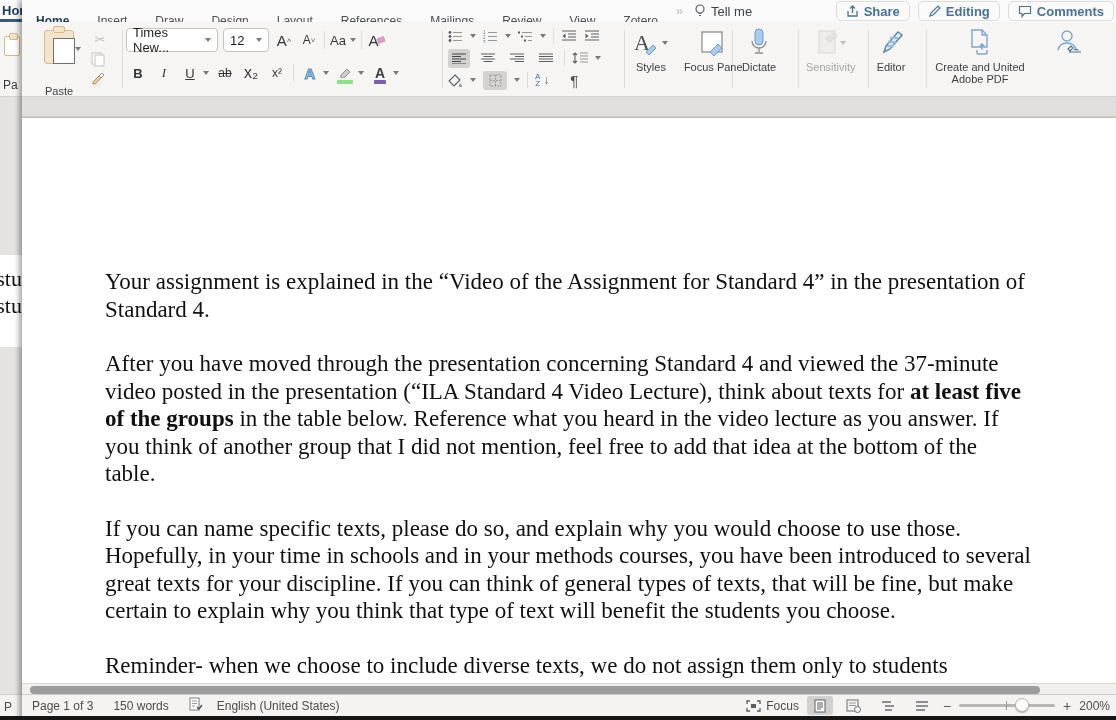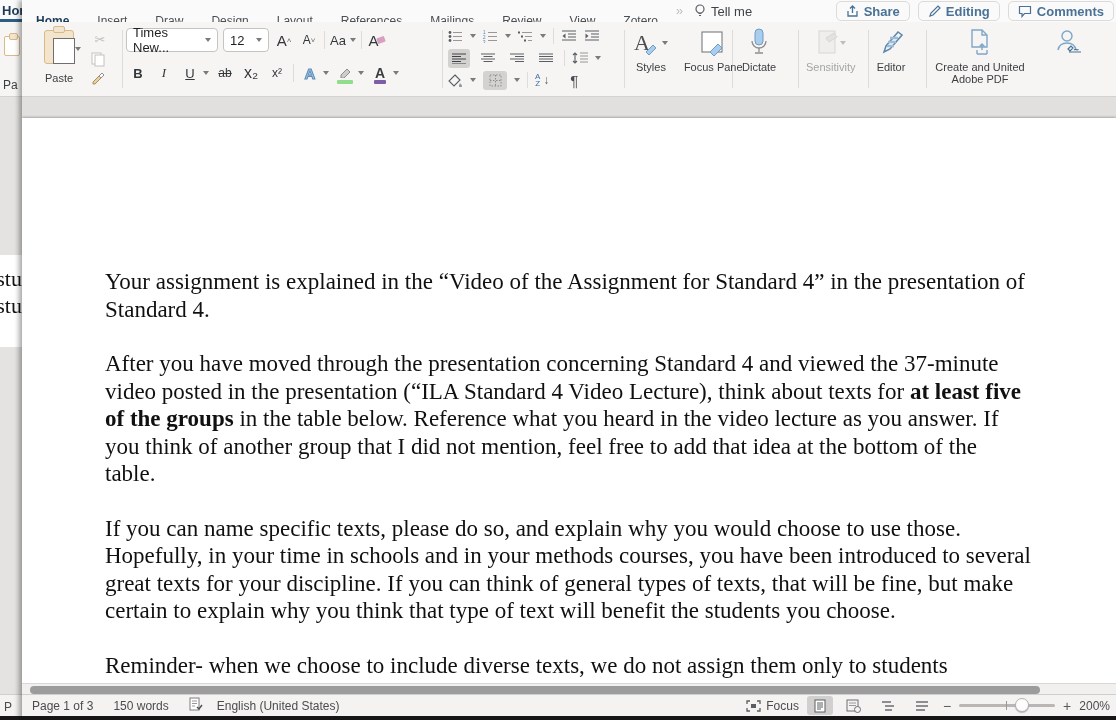--- a/index.html
+++ b/index.html
@@ -169,21 +169,21 @@
     <div class="rdiv" style="left:846px"></div>
     <div class="rdiv" style="left:904px"></div>
 
     <div class="grp-clipboard">
       <div class="paste-big">
         <div class="clipboard-icon">
           <div class="clip"></div>
             <div class="sheet"></div>
           <span class="chev paste-chev"></span>
         </div>
-        <div class="rlabel" style="margin-top:8px">Paste</div>
+        <div class="rlabel" style="margin-top:21px">Paste</div>
       </div>
       <div class="small-tools">
         <span class="minibtn" style="color:#c0bebc">
             <span>✂</span>
           </span>
         <svg width="16" height="16" viewBox="0 0 16 16">
             <rect x="2" y="2" width="9" height="11" fill="#fff" stroke="#c4c2c0"></rect>
             <rect x="5" y="4" width="9" height="11" fill="#fff" stroke="#c4c2c0"></rect>
           </svg>
         <svg width="17" height="15" viewBox="0 0 17 15">

